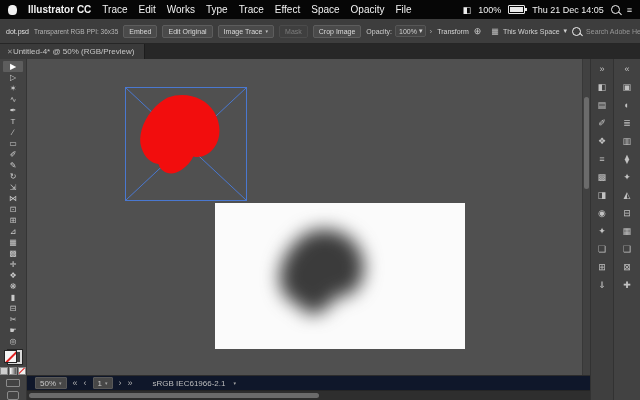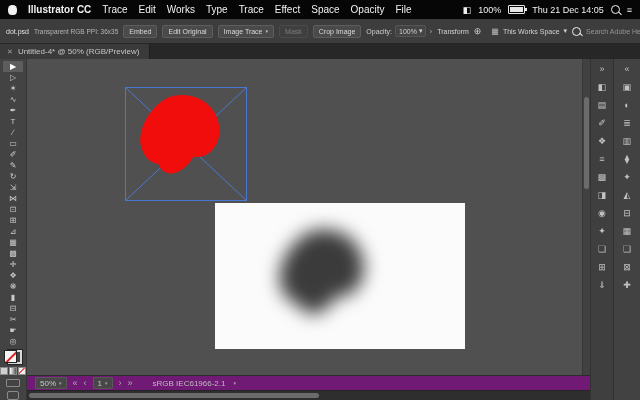--- a/index.html
+++ b/index.html
@@ -38,21 +38,21 @@
   .spacer{flex:1;}
   .ws{display:inline-flex;align-items:center;gap:4px;color:#d2d2d2;}
   .ws-icon{color:#bdbdbd;font-size:8px;}
   .searchbox{display:inline-flex;align-items:center;gap:3px;}
   .searchbox input{background:transparent;border:none;outline:none;color:#bbb;font-size:7px;width:74px;
                    font-family:"Liberation Sans", sans-serif;}
   .searchbox input::placeholder{color:#969696;}
 
   
   .tabbar{flex:0 0 15px;background:#272727;display:flex;align-items:stretch;font-size:8px;color:#c6c6c6;}
-  .tab{background:#3a3a3a;display:flex;align-items:center;gap:5px;padding:0 10px 0 7px;border-right:1px solid #1d1d1d;}
+  .tab{background:#3a3a3a;display:flex;align-items:center;padding:0 10px 0 7px;border-right:1px solid #1d1d1d;}
   .tab .x{font-size:7px;color:#9f9f9f;}
 
   
   .main{flex:1;display:flex;min-height:0;}
   .toolbar{flex:0 0 22px;background:#434343;border-right:1px solid #353535;display:flex;flex-direction:column;
            align-items:center;padding-top:2px;}
   .tool{width:20px;height:11px;line-height:11px;text-align:center;font-size:8px;color:#c9c9c9;cursor:default;}
   .tool.active{background:#5d5d5d;color:#ffffff;border-radius:1px;}
   .swatches{position:relative;width:18px;height:17px;margin-top:3px;}
   .strokesw{position:absolute;right:0;bottom:0;width:10px;height:10px;background:#434343;border:2px solid #d9d9d9;box-shadow:0 0 0 1px #242424;}
@@ -74,21 +74,21 @@
 
   .selbox{position:absolute;left:98px;top:28px;width:120px;height:112px;border:1px solid #4a78d0;}
   .diag{position:absolute;left:0;top:0;width:100%;height:100%;}
   .diag line{stroke:#4a78d0;stroke-width:1;}
   .redblob{position:absolute;left:8px;top:3px;width:94px;height:88px;}
 
   .vscroll{position:absolute;right:0;top:0;bottom:0;width:7px;background:#414141;border-left:1px solid #383838;}
   .vthumb{position:absolute;top:38px;left:1px;width:5px;height:92px;background:#6b6b6b;border-radius:3px;}
 
   
-  .statusbar{flex:0 0 14px;background:#701a75;border-top:1px solid #2c2c2c;display:flex;align-items:center;
+  .statusbar{flex:0 0 14px;background:#0f172a;border-top:1px solid #2c2c2c;display:flex;align-items:center;
              gap:6px;padding:0 8px;font-size:8px;color:#c9c9c9;white-space:nowrap;}
   .zoombox{display:inline-flex;align-items:center;gap:3px;border:1px solid #585858;background:#474747;
            padding:0 4px;height:10px;border-radius:1px;}
   .zoombox .dd,.abfield .dd{font-size:5px;color:#a5a5a5;}
   .navbtn{color:#b0b0b0;font-size:9px;}
   .abfield{display:inline-flex;align-items:center;gap:3px;border:1px solid #585858;background:#474747;
            padding:0 4px;height:10px;border-radius:1px;}
   .profile{margin-left:14px;color:#bdbdbd;display:inline-flex;align-items:center;gap:8px;}
   .profile .dd{font-size:5px;color:#a5a5a5;}
 

